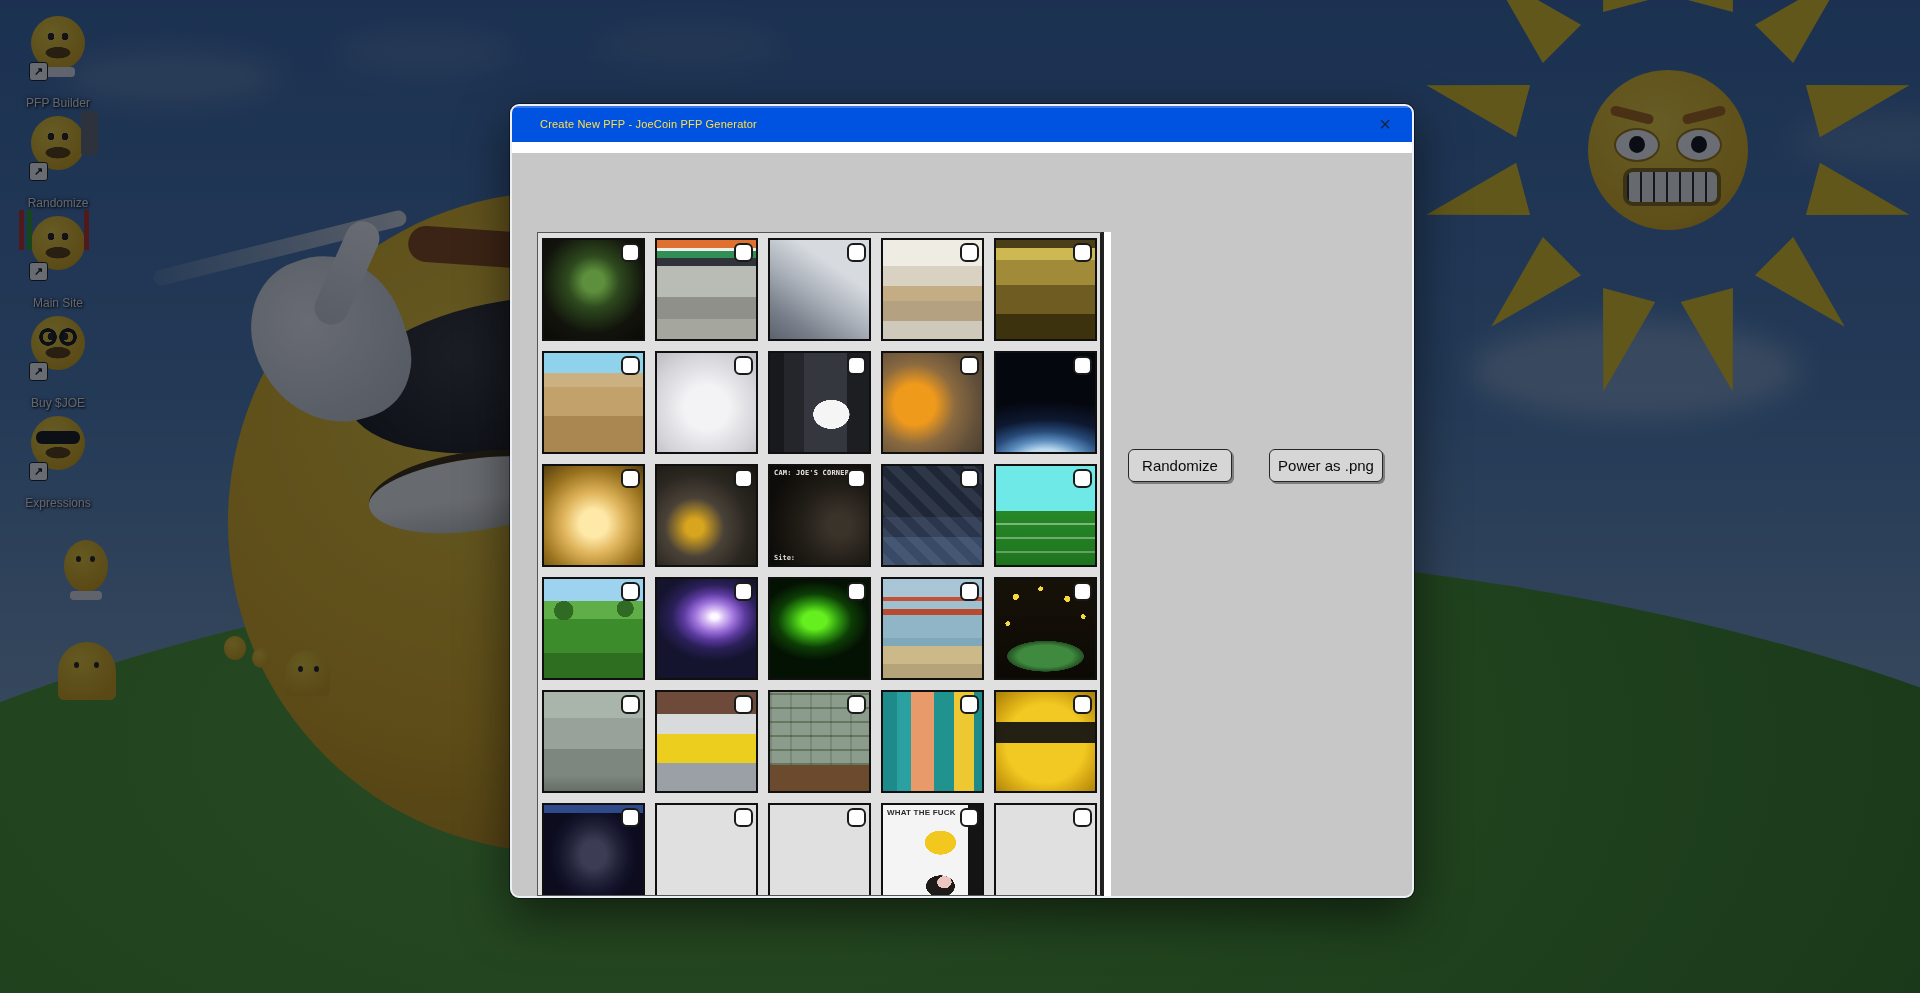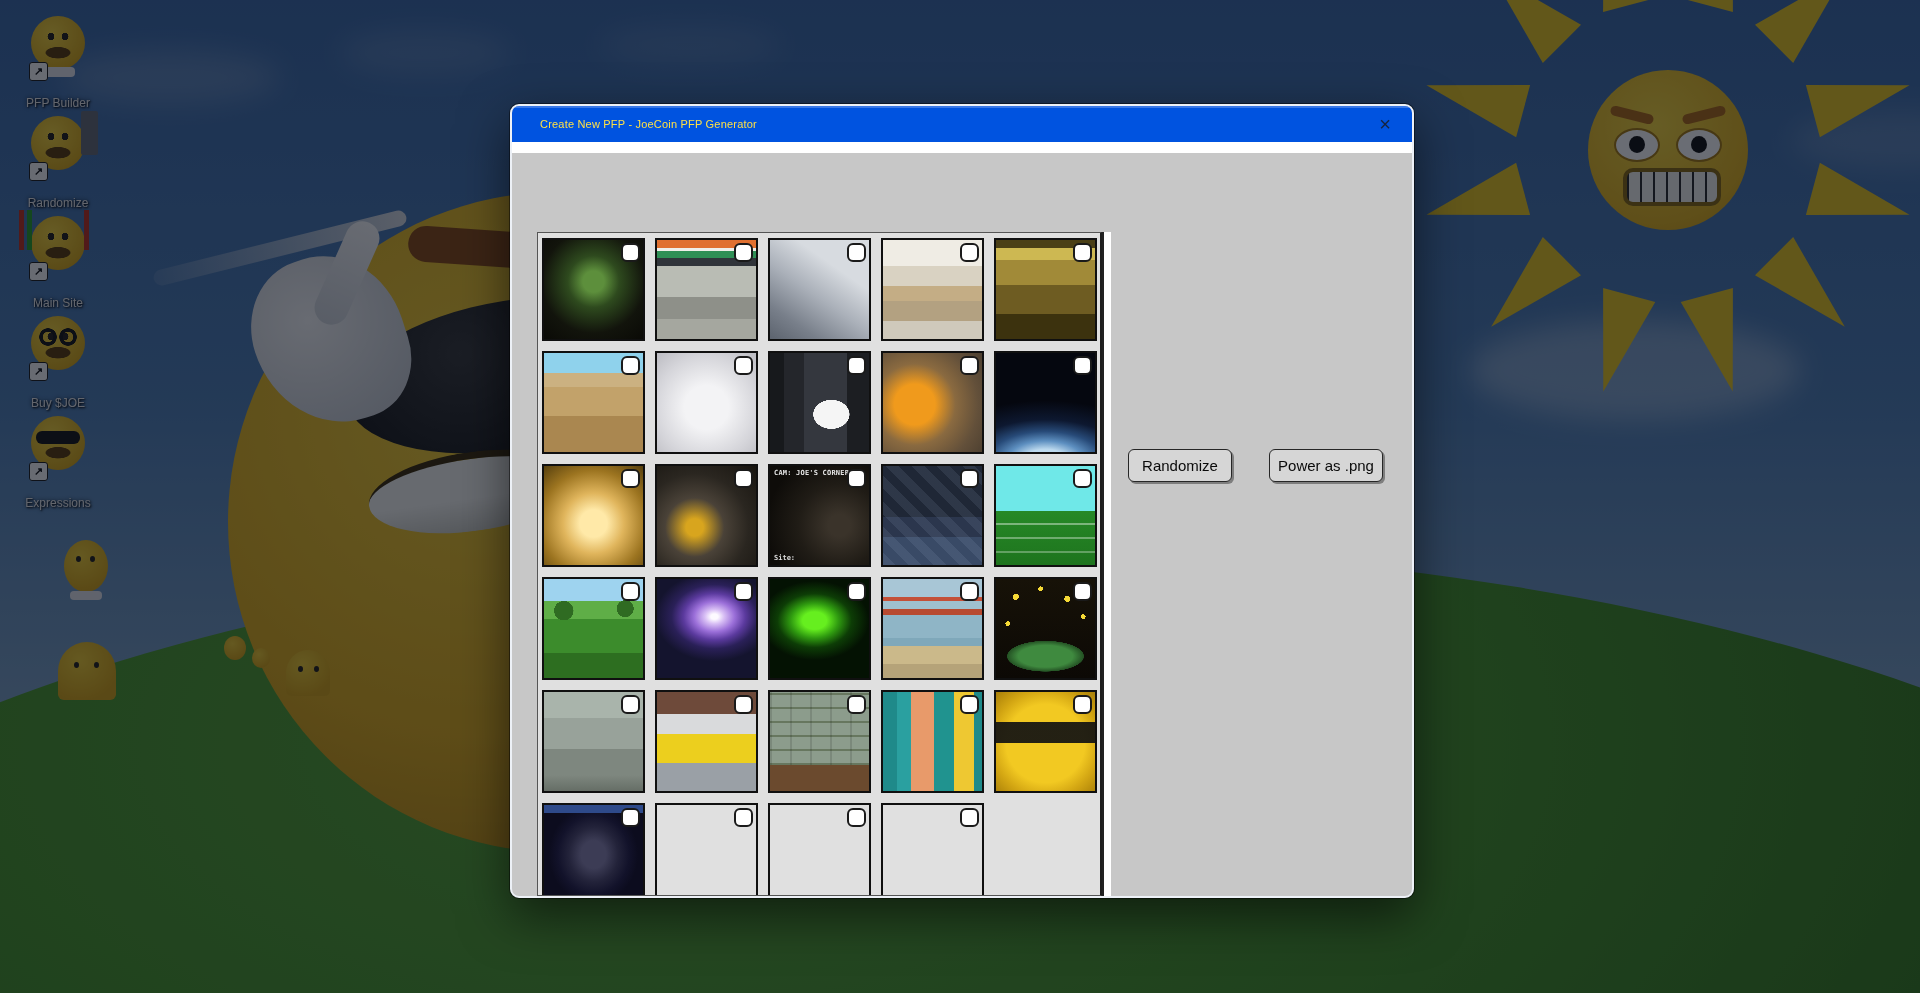--- a/index.html
+++ b/index.html
@@ -329,20 +329,24 @@
         </div>
         <div class="tile thumb-26">
           <div class="tile-check"></div>
         </div>
         <div class="tile thumb-27">
           <div class="tile-check"></div>
         </div>
         <div class="tile thumb-28">
           <div class="tile-check"></div>
         </div>
+        <div class="tile thumb-29">
+          <span class="cap-top cap-dark">WHAT THE FUCK</span>
+          <div class="tile-check"></div>
+        </div>
         <div class="tile thumb-30">
           <div class="tile-check"></div>
         </div>
       </div>
   </div>
   <div id="grid-scrollbar"></div>
 
   <button class="dlg-button" id="randomize-btn">Randomize</button>
   <button class="dlg-button" id="save-btn">Power as .png</button>
 </div>

